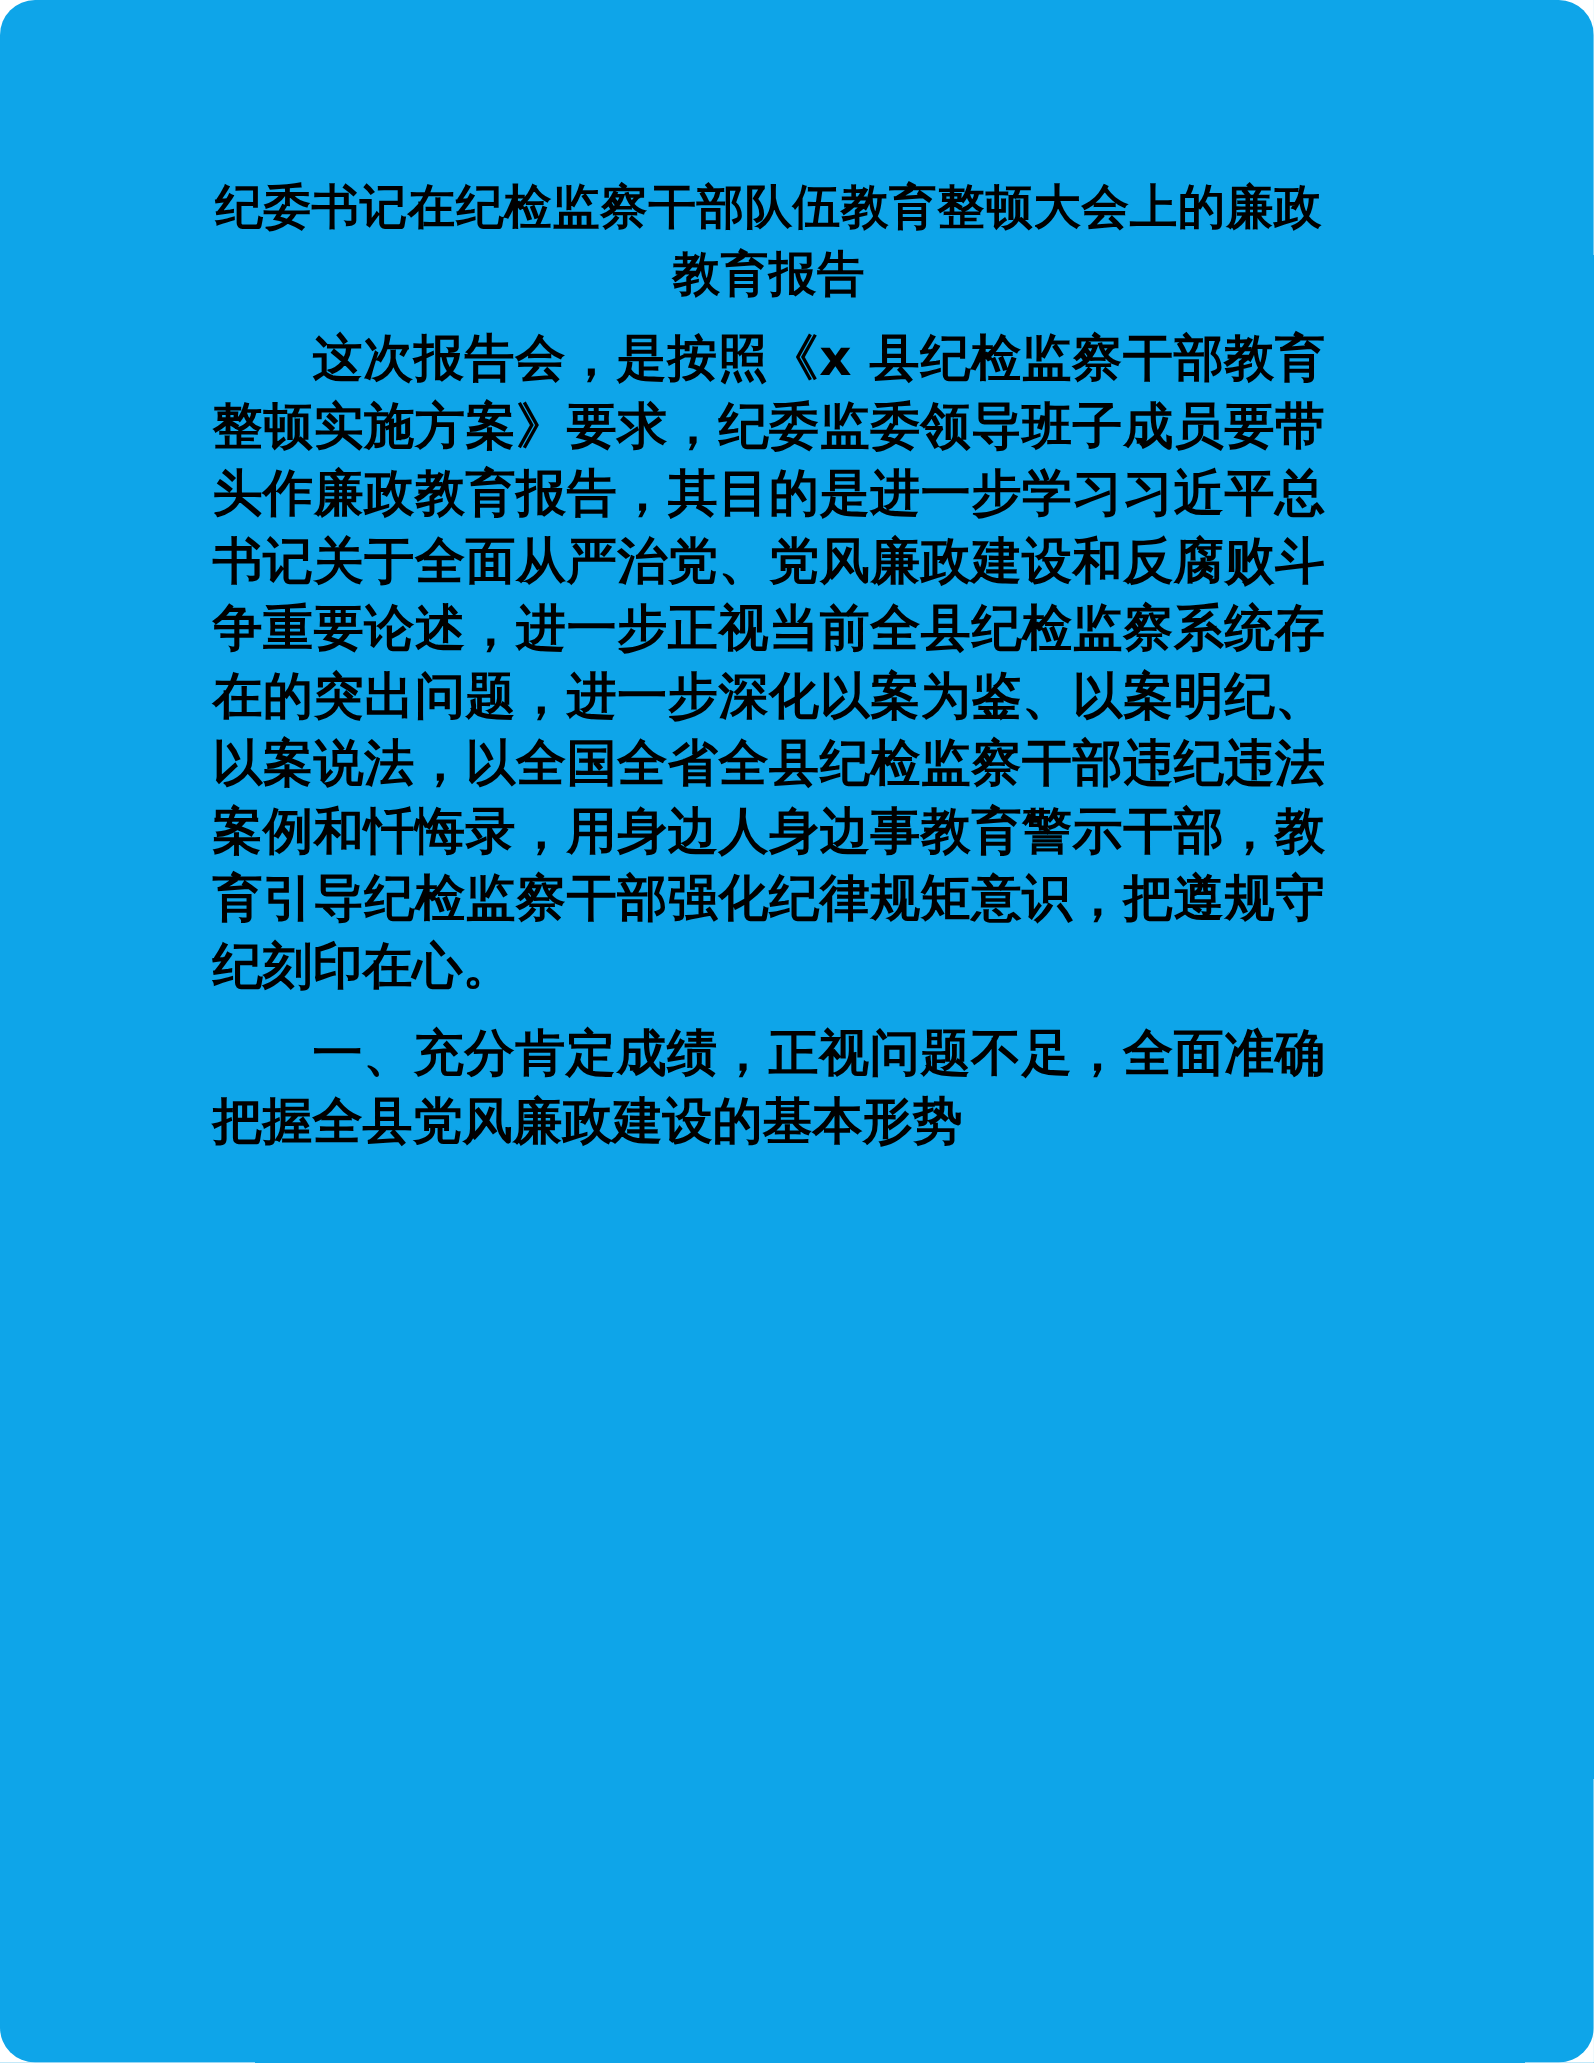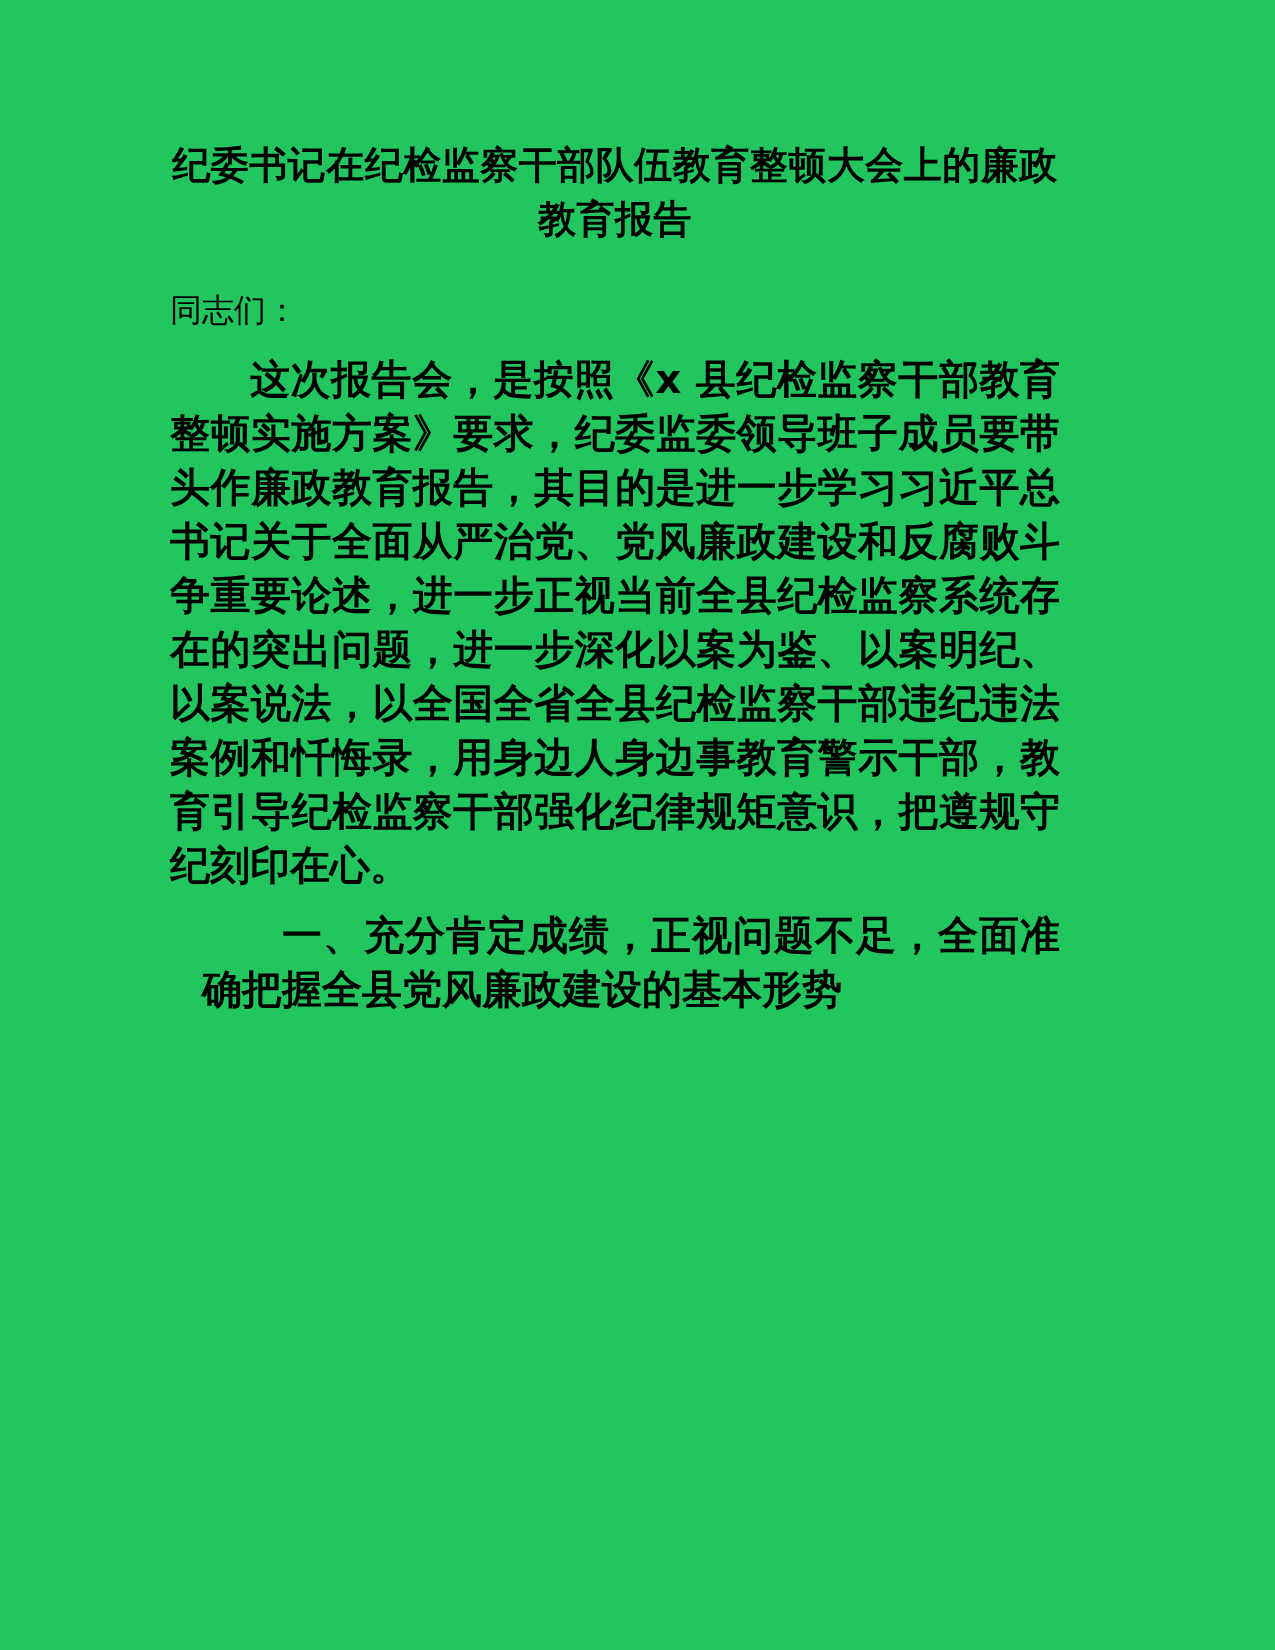--- a/index.html
+++ b/index.html
@@ -14,21 +14,22 @@
     color: #000000;
     -webkit-font-smoothing: antialiased;
   }
   .page {
     position: relative;
     width: 1275px;
     height: 1650px;
     box-sizing: border-box;
     padding: 0;
     overflow: hidden;
-    background: #22c55e;
+    background: #0ea5e9;
+    border-radius: 28px;
   }
   .content {
     position: absolute;
     left: 170px;
     top: 0;
     width: 890px;
   }
   .doc-title {
     margin: 0;
     padding-top: 138px;
@@ -57,32 +58,30 @@
     text-align: justify;
     text-justify: inter-ideograph;
     word-break: break-all;
     font-weight: bold;
   }
   .para.tight {
     padding-top: 12px;
   }
   .para.heading-para {
     padding-top: 16px;
-    margin-left: 32px;
   }
 </style>
 </head>
 <body>
 
 <div class="page">
   <div class="content">
 
     <h1 class="doc-title">纪委书记在纪检监察干部队伍教育整顿大会上的廉政教育报告</h1>
 
-    <p class="salutation">同志们：</p>
 
     <p class="para">这次报告会，是按照《x 县纪检监察干部教育整顿实施方案》要求，纪委监委领导班子成员要带头作廉政教育报告，其目的是进一步学习习近平总书记关于全面从严治党、党风廉政建设和反腐败斗争重要论述，进一步正视当前全县纪检监察系统存在的突出问题，进一步深化以案为鉴、以案明纪、以案说法，以全国全省全县纪检监察干部违纪违法案例和忏悔录，用身边人身边事教育警示干部，教育引导纪检监察干部强化纪律规矩意识，把遵规守纪刻印在心。</p>
 
 
 
     <p class="para heading-para">一、充分肯定成绩，正视问题不足，全面准确把握全县党风廉政建设的基本形势</p>
 
   </div>
 </div>
 

